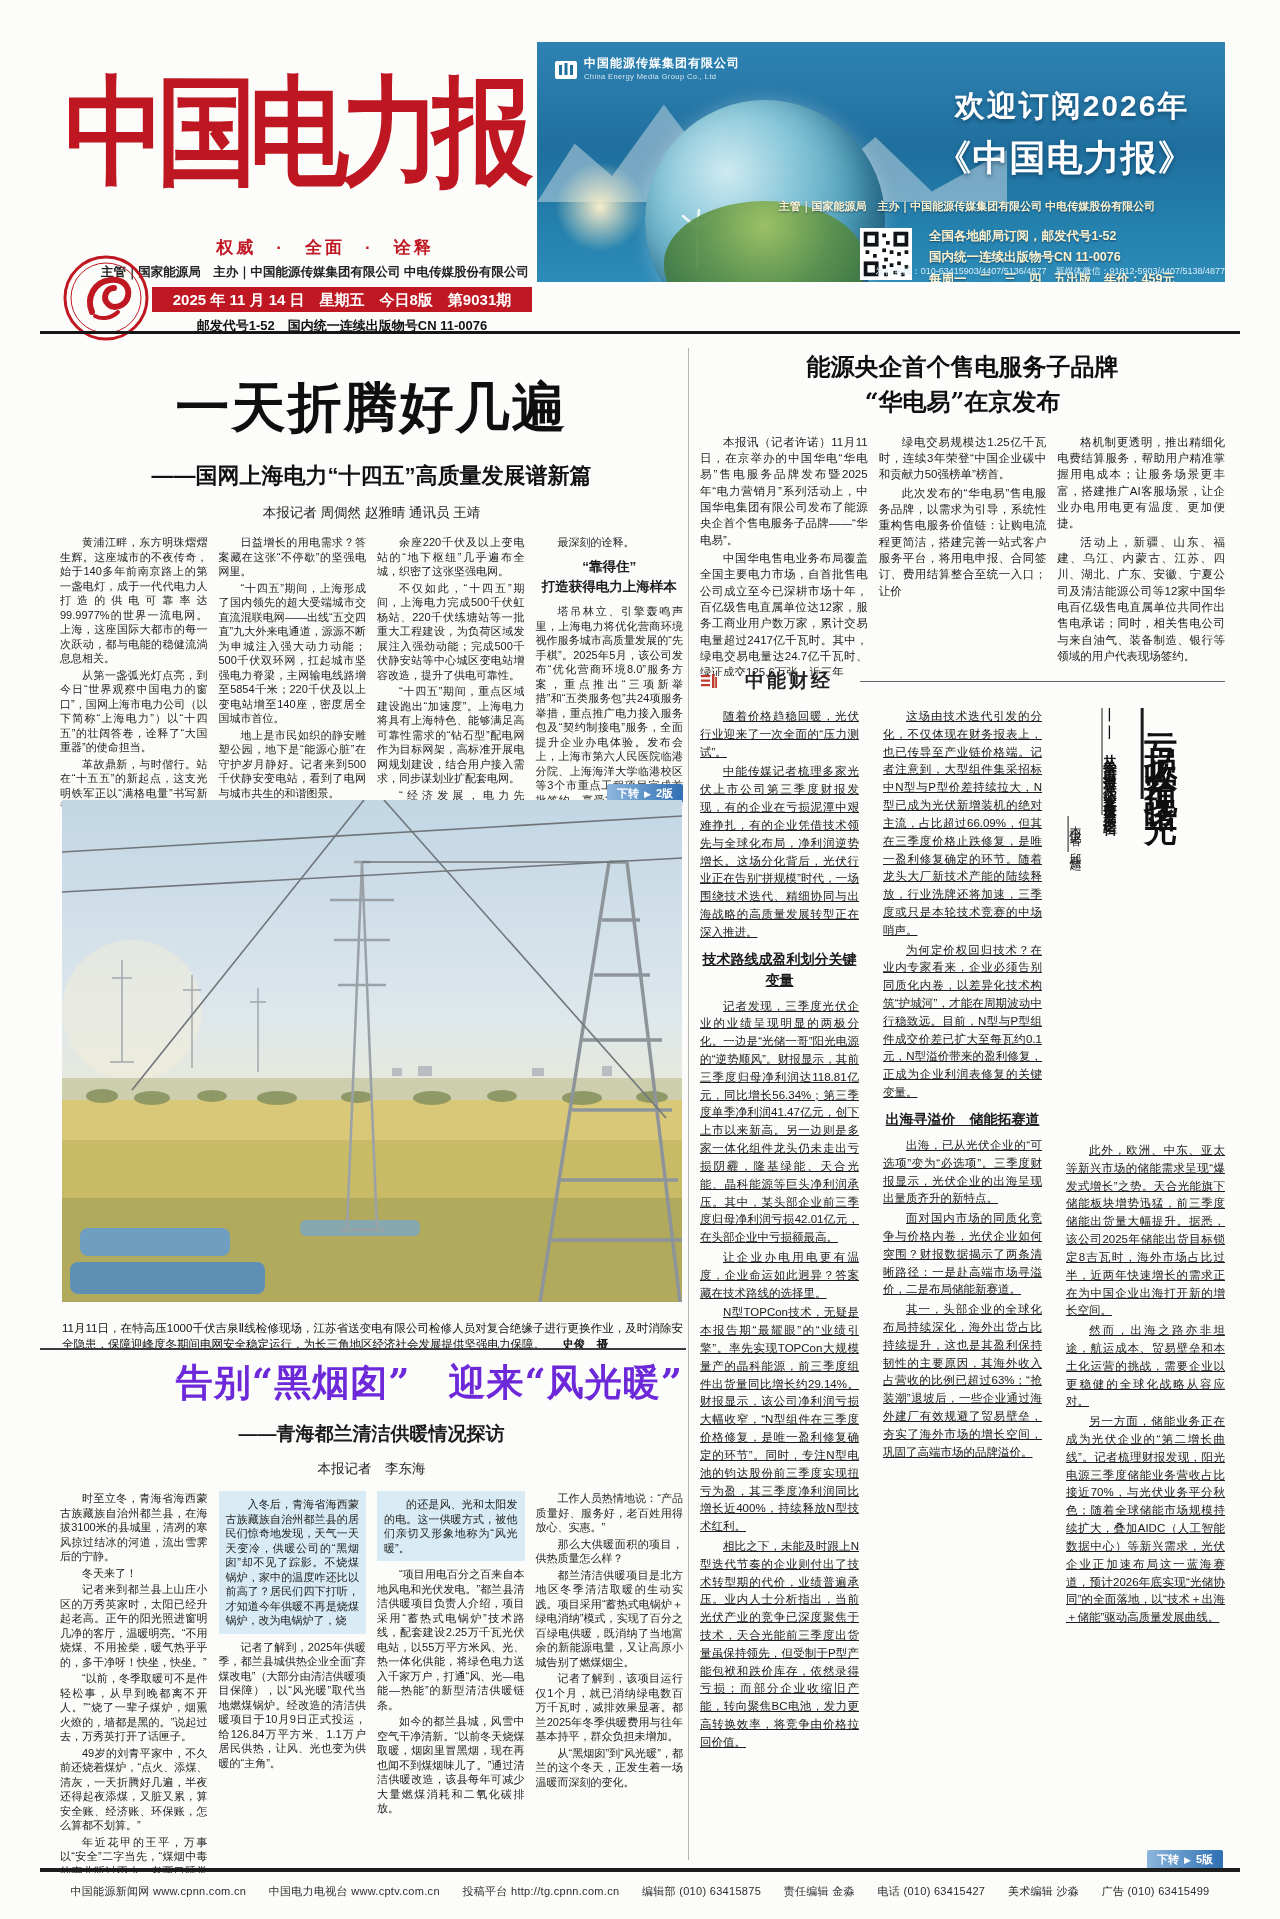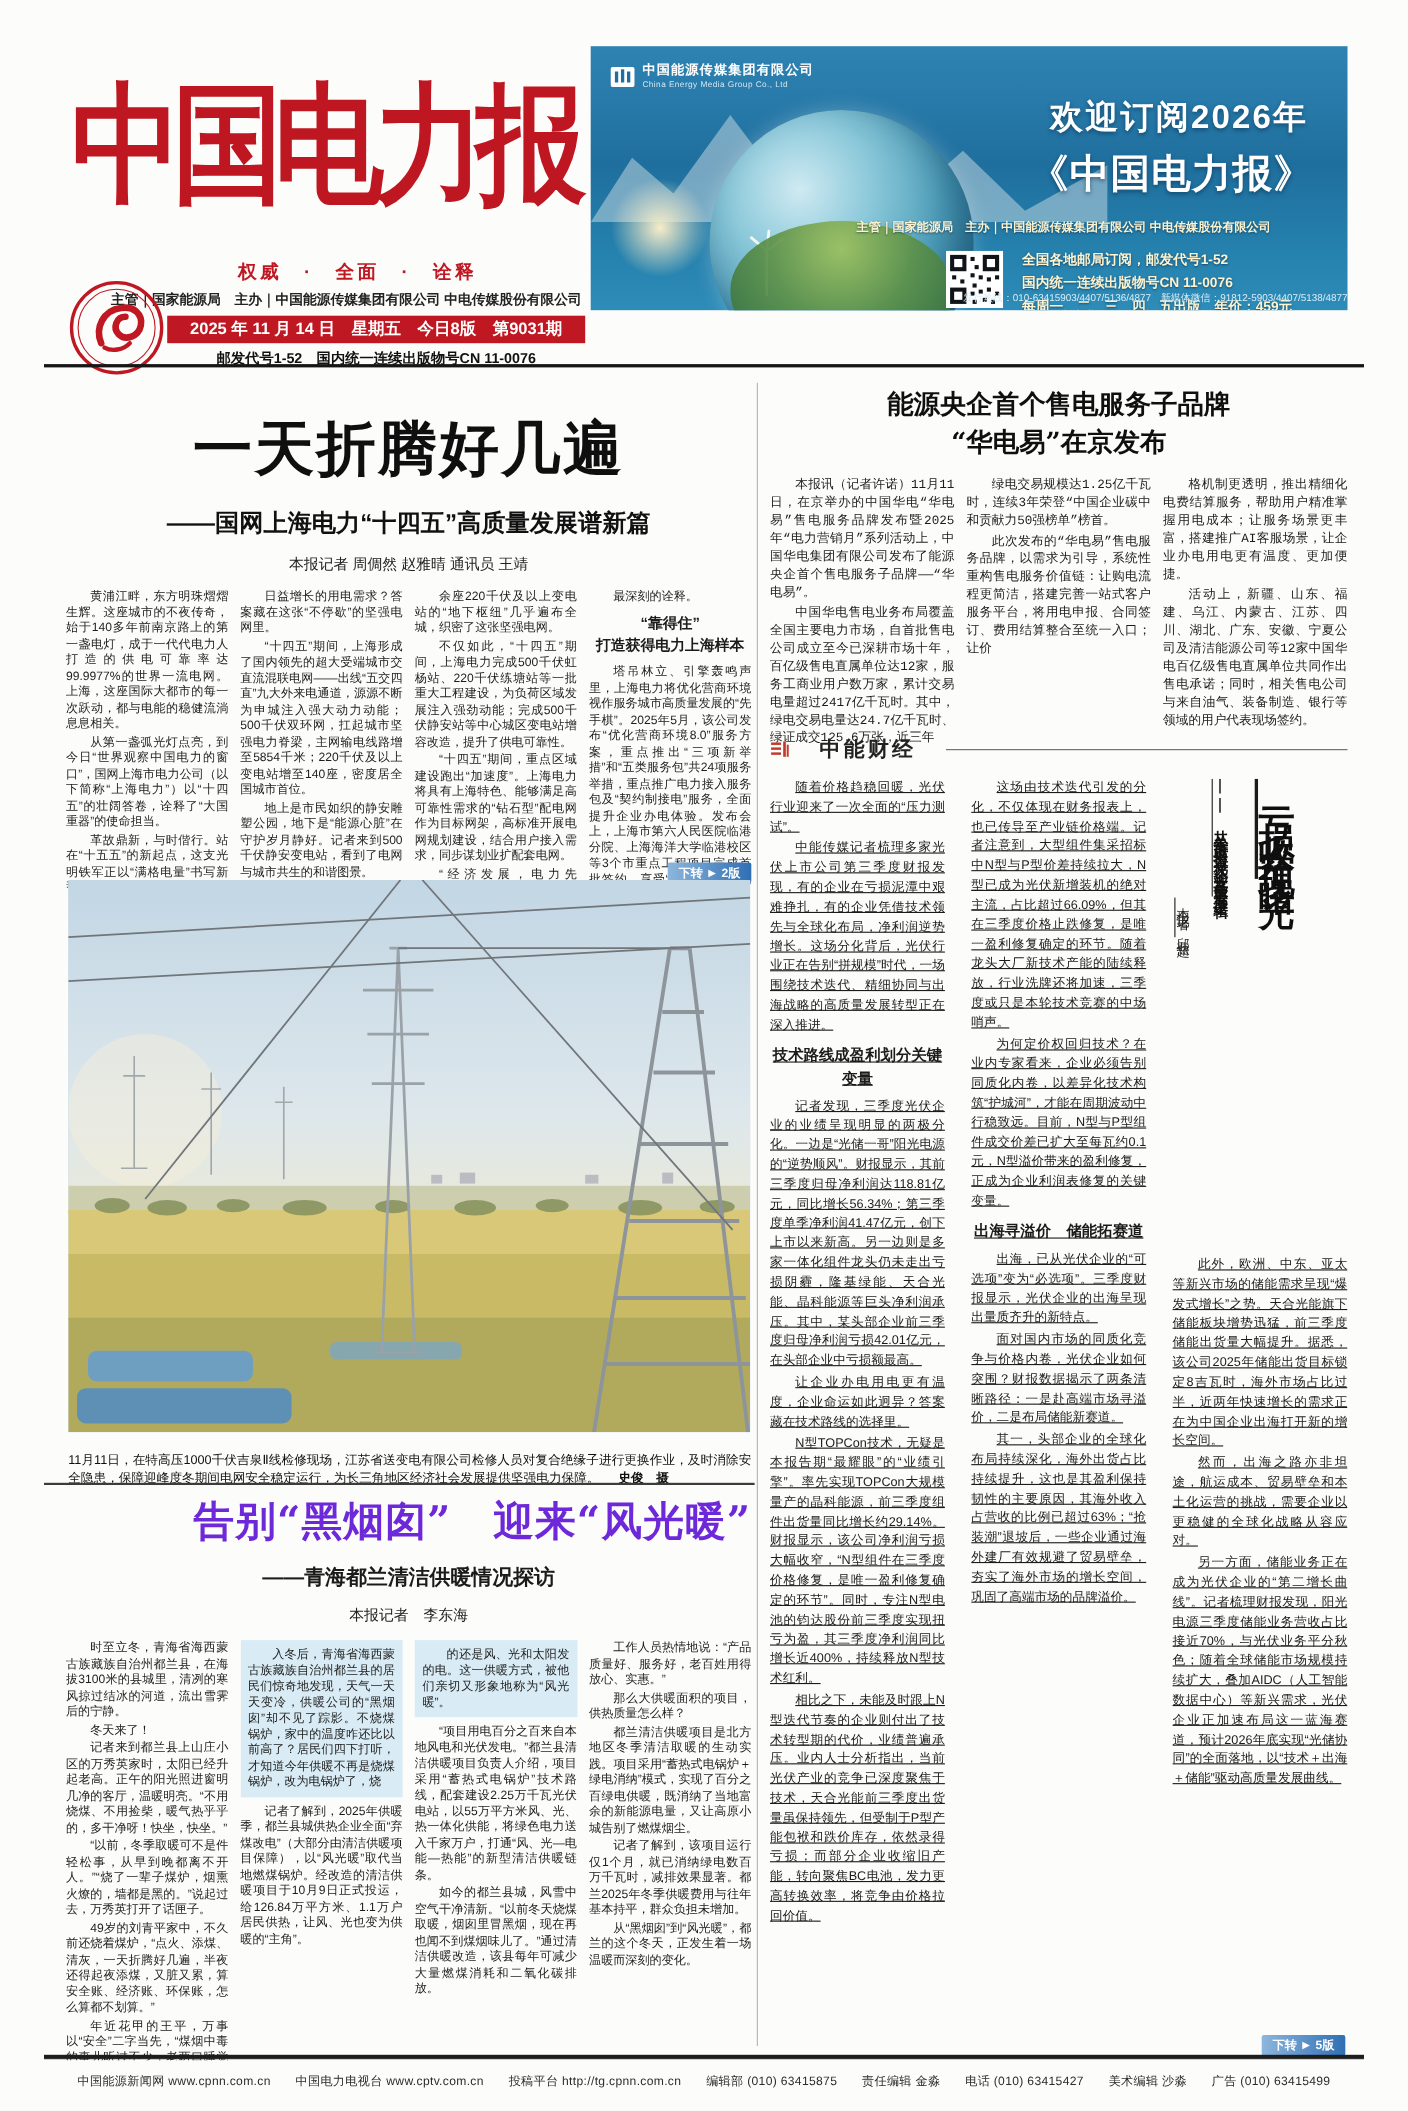--- a/index.html
+++ b/index.html
@@ -74,21 +74,21 @@
   
   .article2{position:absolute;left:60px;top:1352px;width:623px;}
   .a2-headline{margin:6px 0 0;text-align:right;font-size:37px;font-weight:900;color:#6d28d9;
     font-family:"DejaVu Serif","Liberation Serif",serif;letter-spacing:1px;}
   .a2-subtitle{margin:13px 0 0;text-align:center;font-size:19px;font-weight:bold;}
   .article2 .cols{height:382px;}
   
   .right-article{position:absolute;left:700px;top:340px;width:525px;}
   .r-headline{margin:10px 0 0;text-align:center;font-size:24px;font-weight:900;line-height:1.45;
     font-family:"DejaVu Serif","Liberation Serif",serif;color:#0f0f0f;}
-  .right-article .cols{height:242px;margin-top:14px;font-family:Liberation Mono, monospace;}
+  .right-article .cols{height:242px;margin-top:14px;}
   .right-article .col{font-size:11.5px;line-height:1.42;}
   
   .finance{position:absolute;left:700px;top:668px;width:525px;}
   .finance-header{display:flex;align-items:center;gap:27px;}
   .finance-title{font-size:19px;font-weight:bold;letter-spacing:3px;color:#222;}
   .finance-line{flex:1;height:1px;background:#666;}
   .finance-body{display:flex;gap:24px;margin-top:14px;height:1168px;overflow:hidden;text-decoration:underline;}
   .finance-body .col{flex:1;font-size:11.5px;line-height:1.55;}
   .finance-body .col-subhead{font-size:14px;}
   .vertical-block{writing-mode:vertical-rl;height:424px;margin-bottom:10px;padding-right:2px;}

